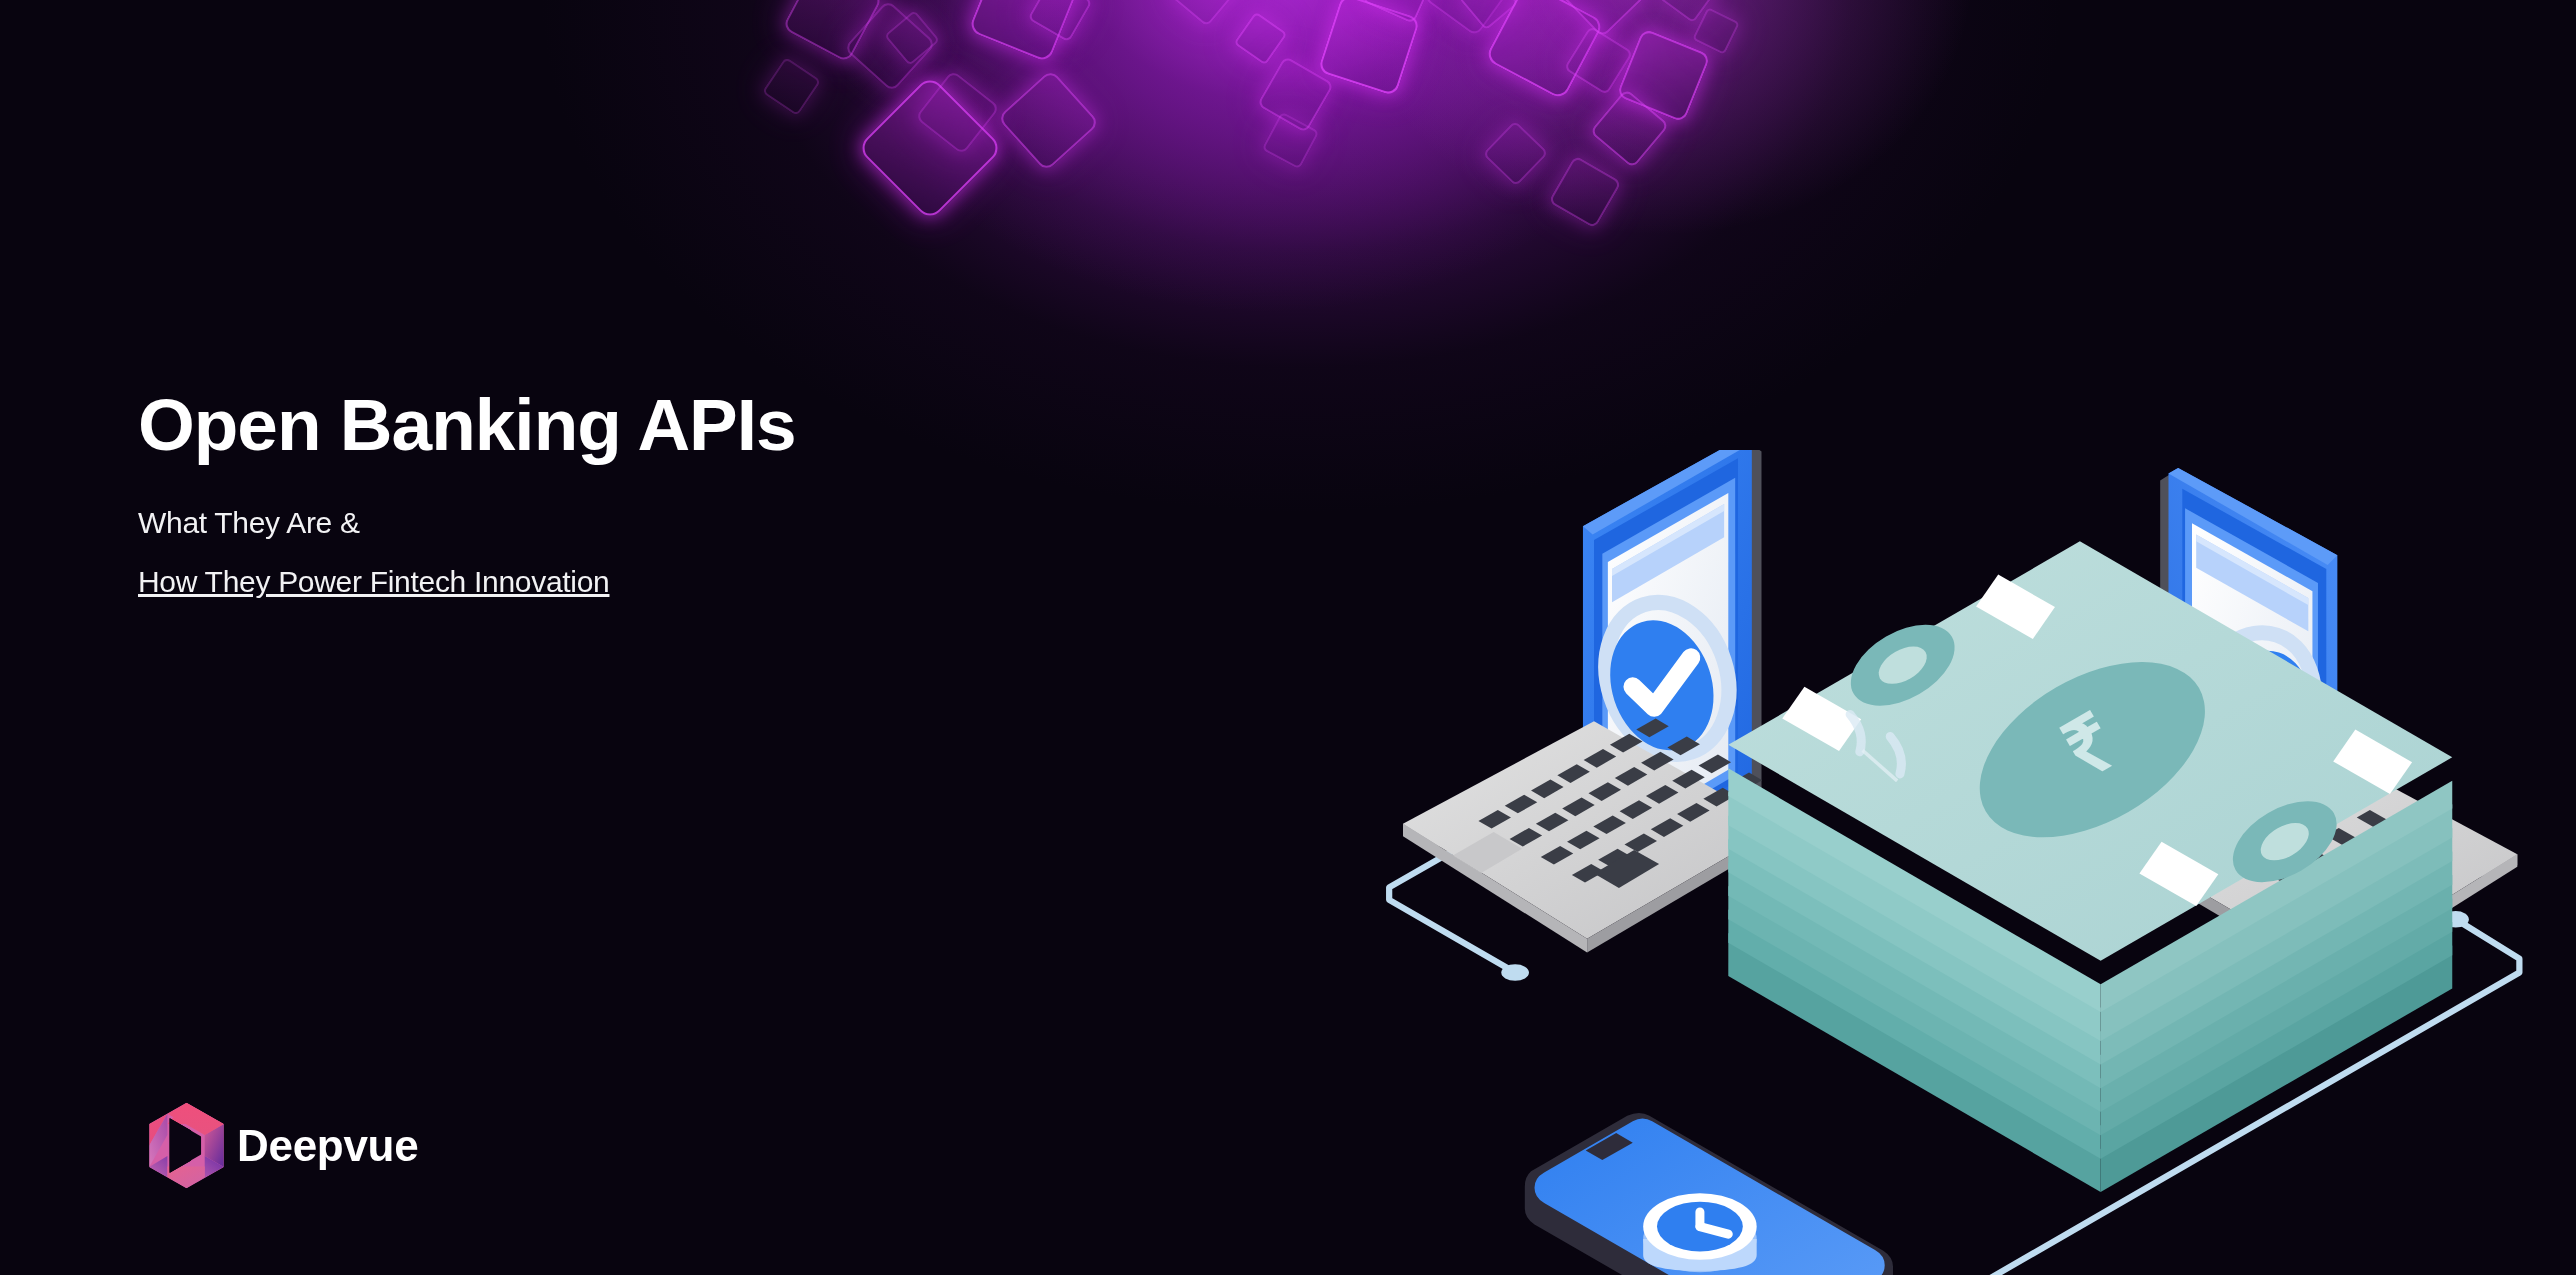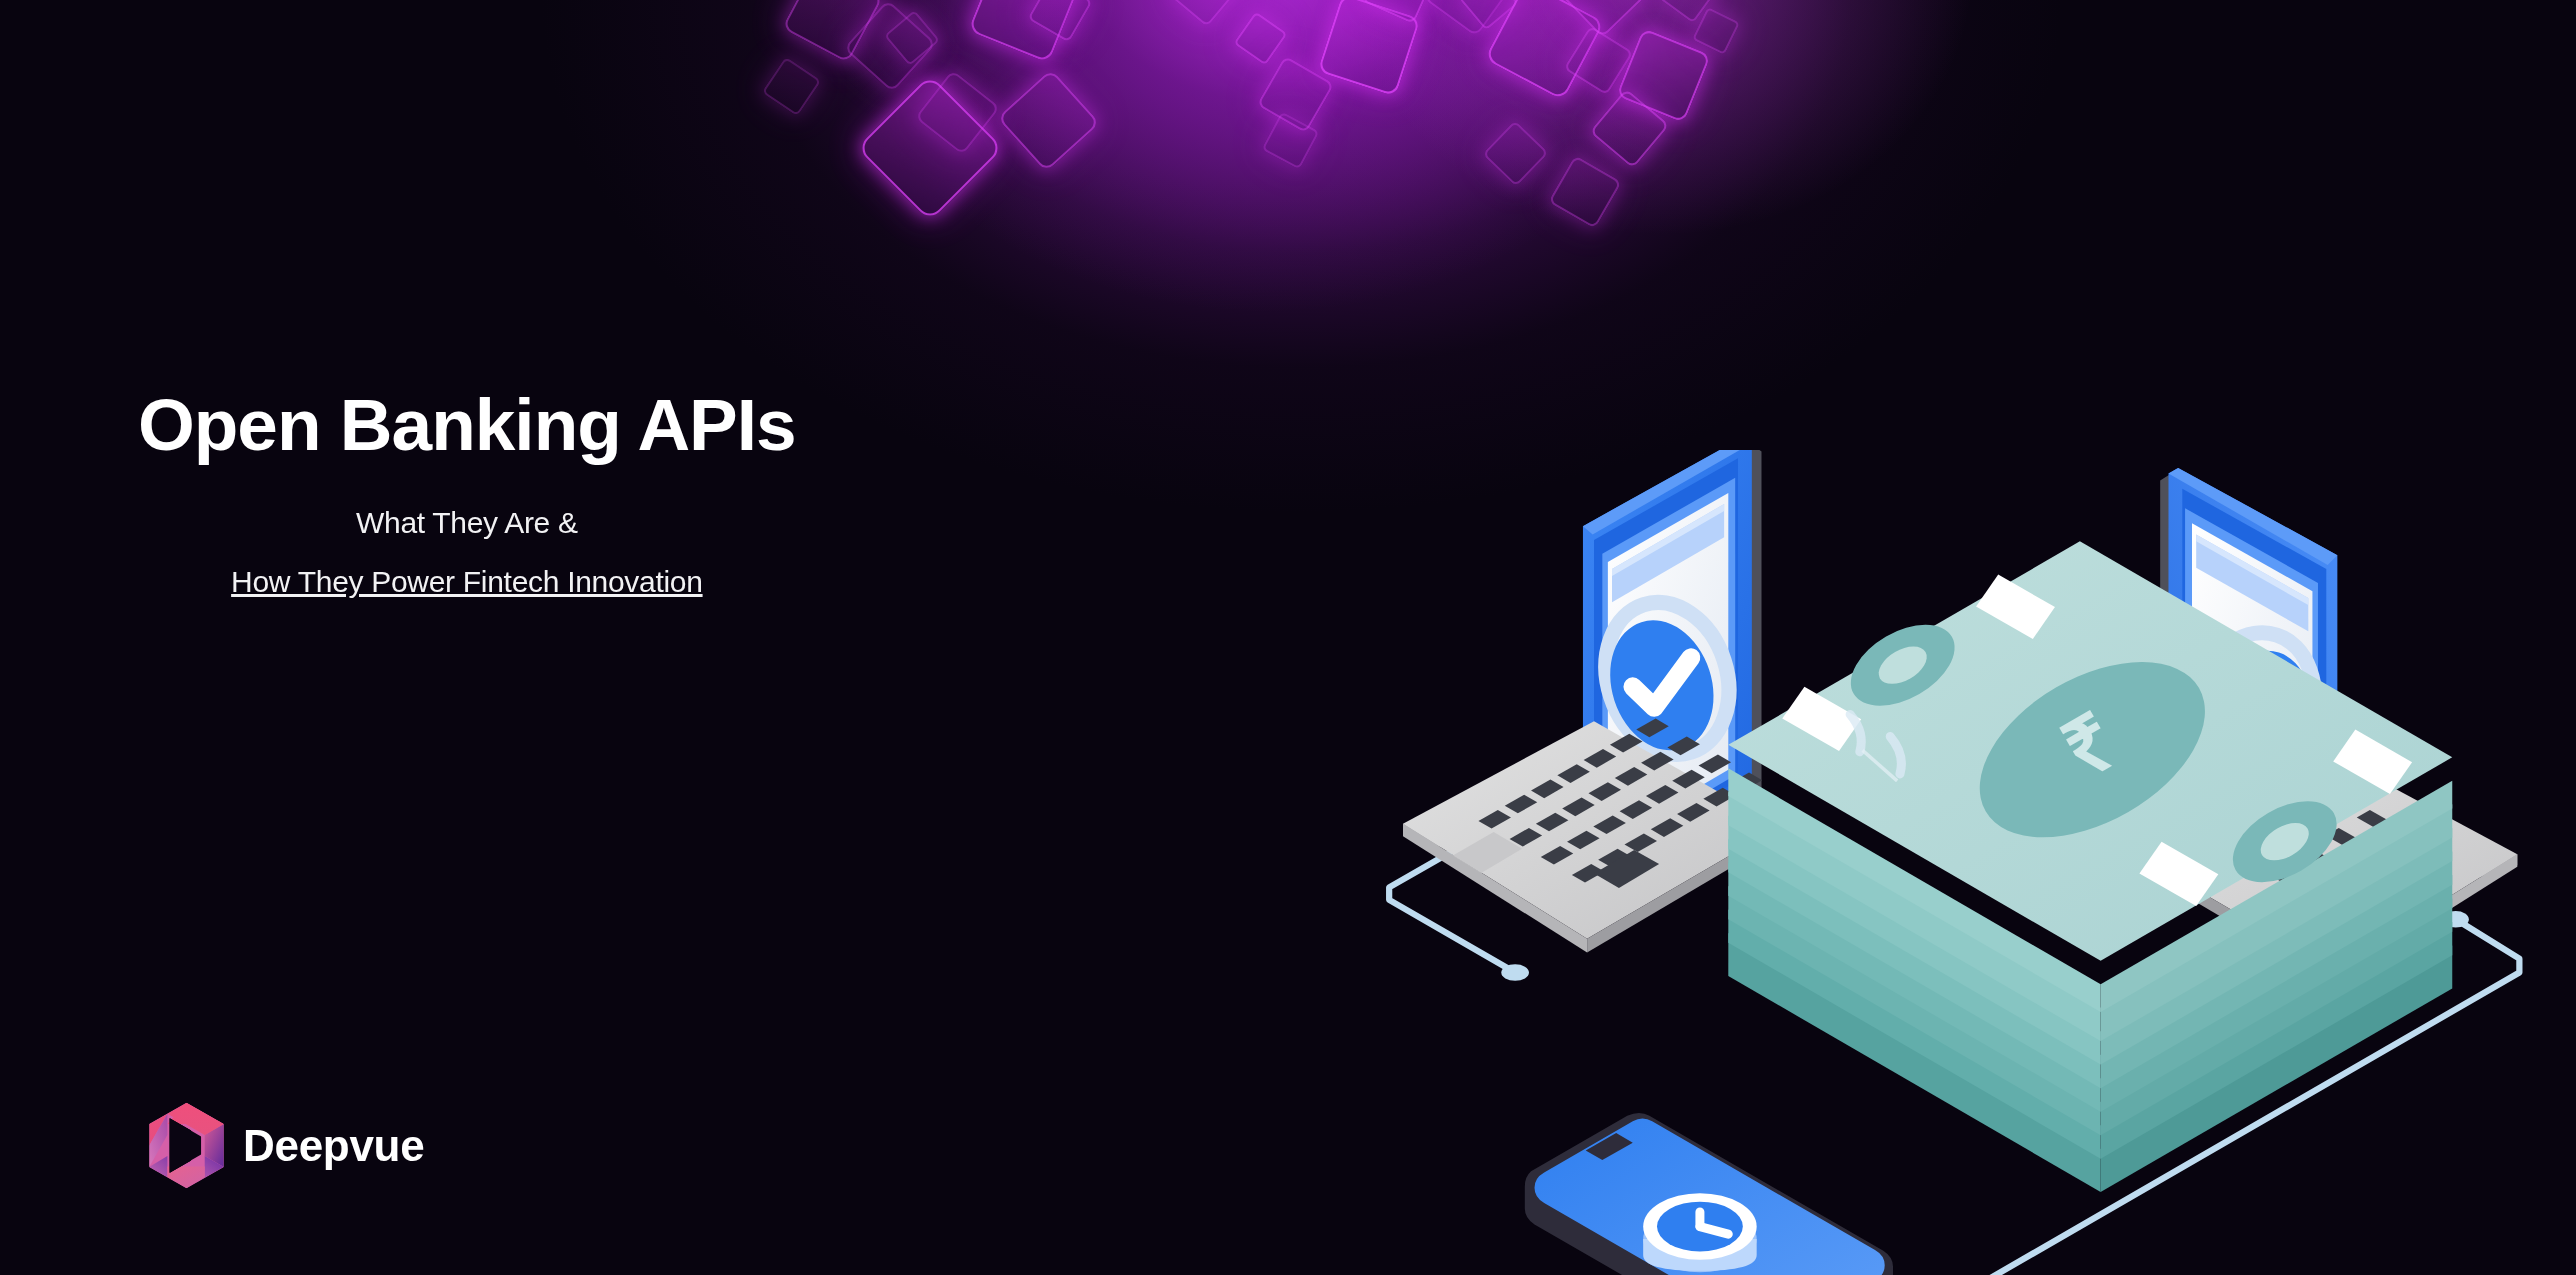--- a/index.html
+++ b/index.html
@@ -10,21 +10,20 @@
     font-family:"Liberation Sans", sans-serif;
     overflow:hidden; position:relative;
   }
 
   
   #banner {
     position:absolute; inset:0;
     width:2576px; height:1276px;
     background:#08040f;
     overflow:hidden;
-    text-align:center;
   }
 
   
   .glow-a, .glow-b, .glow-c {
     position:absolute; pointer-events:none;
   }
   .glow-a {
     left:540px; top:-526px; width:1523px; height:1039px;
     background:radial-gradient(ellipse 50% 50% at 50% 50%,
         rgba(150,28,188,0.95) 0%,
@@ -68,21 +67,21 @@
   .sub-line {
     font-size:30px; font-weight:400; color:#f2f2f4;
     letter-spacing:-0.3px; line-height:1.0;
     white-space:nowrap;
   }
   .sub1 { margin-top:47px; }
   .sub2 { margin-top:29px;text-decoration:underline; }
 
   
   .logo { position:absolute; left:141px; top:1100px;
-          display:flex; align-items:center; gap:11px; }
+          display:flex; align-items:center; gap:5px; }
   .logo-mark { width:91px; height:91px; display:block; }
   .logo-word { font-size:44px; font-weight:700; color:#ffffff;
                letter-spacing:-0.3px; line-height:1; }
 
   
   .illustration { position:absolute; left:1336px; top:450px;
                   width:1240px; height:825px; }
   .illustration svg { display:block; width:100%; height:100%; }
 </style>
 </head>

